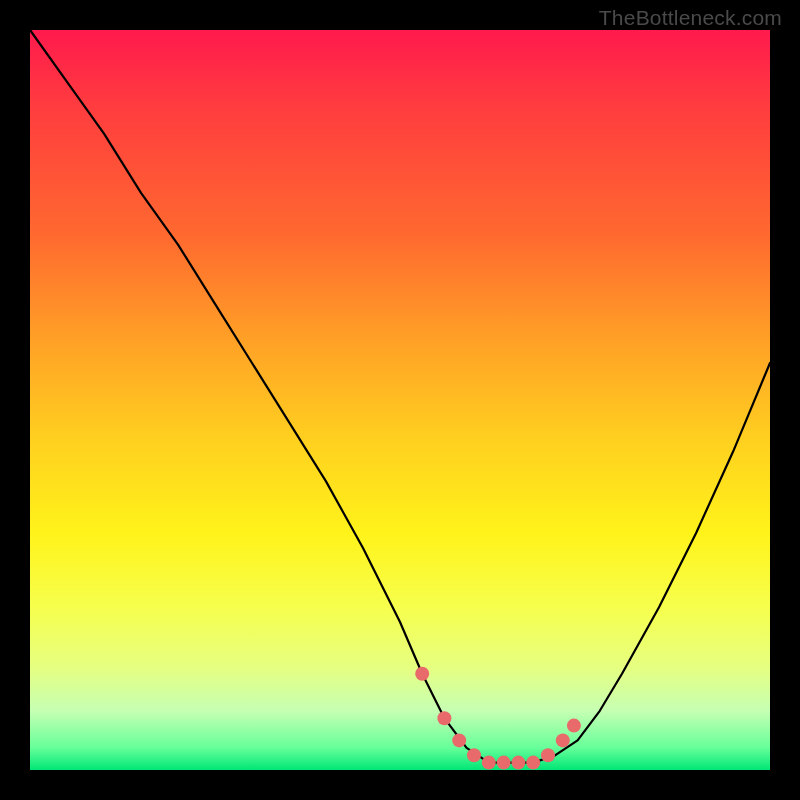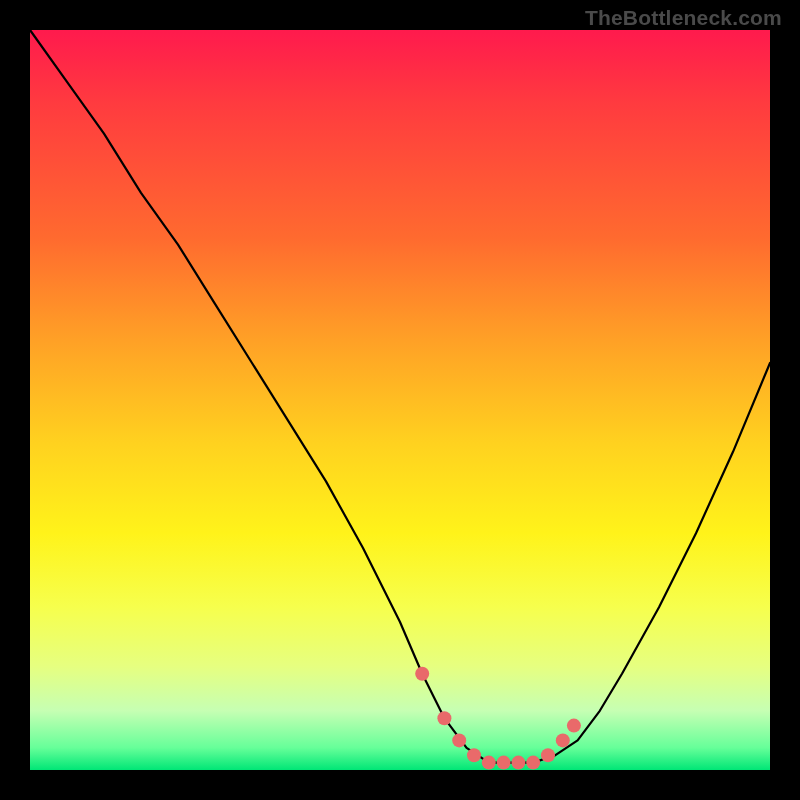--- a/index.html
+++ b/index.html
@@ -46,21 +46,21 @@
     width: 740px;
     height: 740px;
     overflow: visible;
   }
   .watermark {
     position: absolute;
     top: 6px;
     right: 18px;
     color: #4a4a4a;
     font-size: 21px;
-    font-weight: 700;
+    font-weight: 400;
     letter-spacing: 0.2px;
     user-select: none;
   }
 </style>
 </head>
 <body>
 
 <div class="frame">
 
   <div class="plot-area">

